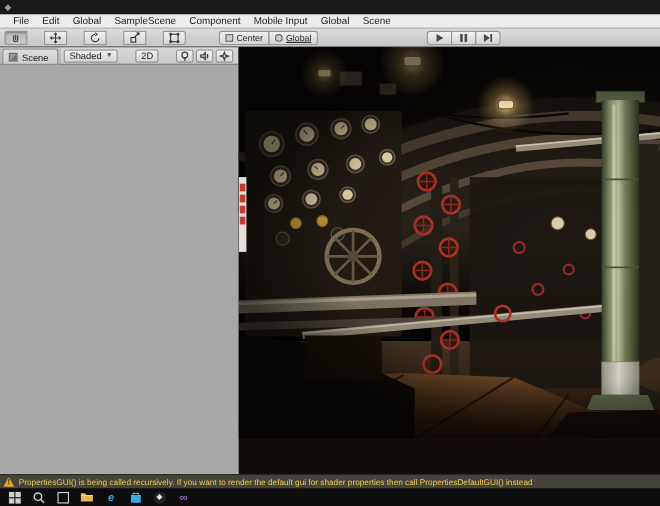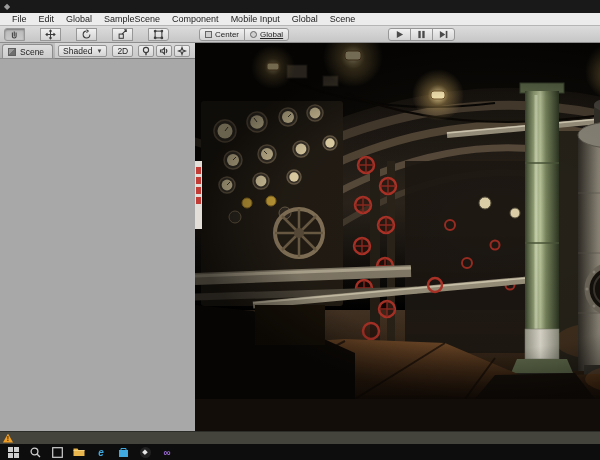--- a/index.html
+++ b/index.html
@@ -44,21 +44,21 @@
   .editor { flex:1 1 auto; display:flex; flex-direction:row; background:#a8a8a8; min-height:0; }
   .tabbar { height:16px; background:linear-gradient(#c2c2c2,#b0b0b0); display:flex; align-items:flex-end;
     padding:0 2px; border-bottom:1px solid #8d8d8d; flex:0 0 auto; }
   .tab { height:14px; background:linear-gradient(#dedede,#cccccc); border:1px solid #8d8d8d; border-bottom:none;
     border-radius:3px 3px 0 0; display:flex; align-items:center; padding:0 8px 0 5px; font-size:8.5px; color:#222; }
   .tab .tab-ico { width:8px; height:8px; margin-right:4px; background:linear-gradient(135deg,#9a9a9a 50%,#6e6e6e 50%);
     border:1px solid #5f5f5f; }
   .scenebar { height:16px; background:linear-gradient(#d8d8d8,#c9c9c9); border-bottom:1px solid #7e7e7e;
     display:flex; align-items:center; padding:0 3px; font-size:8.5px; color:#222; flex:0 0 auto; }
   .sv-btn { height:12px; border:1px solid #949494; background:linear-gradient(#efefef,#d5d5d5); border-radius:2px;
-    display:flex; align-items:center; padding:0 4px; margin-right:5px; }
+    display:flex; align-items:center; padding:0 4px; margin-right:16px; }
   .sv-btn .caret { font-size:6px; margin-left:4px; color:#444; }
   .sv-icon-btn { width:16px; height:12px; border:1px solid #949494; background:linear-gradient(#efefef,#d5d5d5);
     border-radius:2px; display:flex; align-items:center; justify-content:center; margin-right:2px; }
   .sv-icon-btn svg { stroke:#3c3c3c; fill:none; stroke-width:1.1; }
 
   
   .viewport { flex:1 1 auto; position:relative; background:#120d08; min-height:0; }
   .viewport svg { display:block; }
 
   
@@ -478,20 +478,21 @@
           <rect x="1" y="134" width="5" height="7" fill="#c23b35"></rect>
           <rect x="1" y="144" width="5" height="7" fill="#c23b35"></rect>
           <rect x="1" y="154" width="5" height="7" fill="#c23b35"></rect>
         </g>
       </svg>
     </div>
   </div>
 
   <div class="statusbar">
     <span class="warn-tri">!</span>
+    <span class="status-text">PropertiesGUI() is being called recursively. If you want to render the default gui for shader properties then call PropertiesDefaultGUI() instead</span>
   </div>
 
   <div class="taskbar">
     <div class="tb-btn">
       <svg width="11" height="11" viewBox="0 0 11 11">
         <rect x="0" y="0" width="5" height="5" fill="#cfcfcf"></rect>
           <rect x="6" y="0" width="5" height="5" fill="#cfcfcf"></rect>
         <rect x="0" y="6" width="5" height="5" fill="#cfcfcf"></rect>
           <rect x="6" y="6" width="5" height="5" fill="#cfcfcf"></rect>
       </svg>

